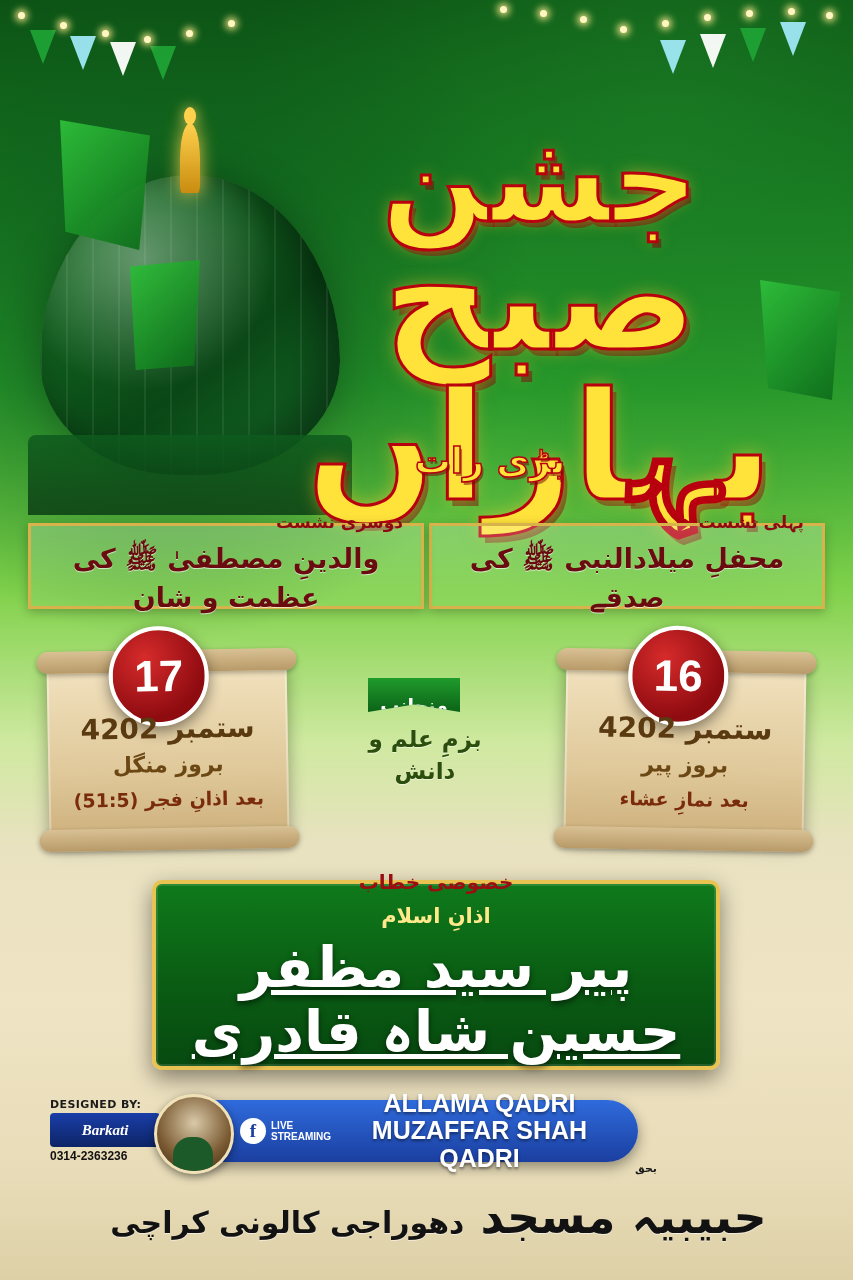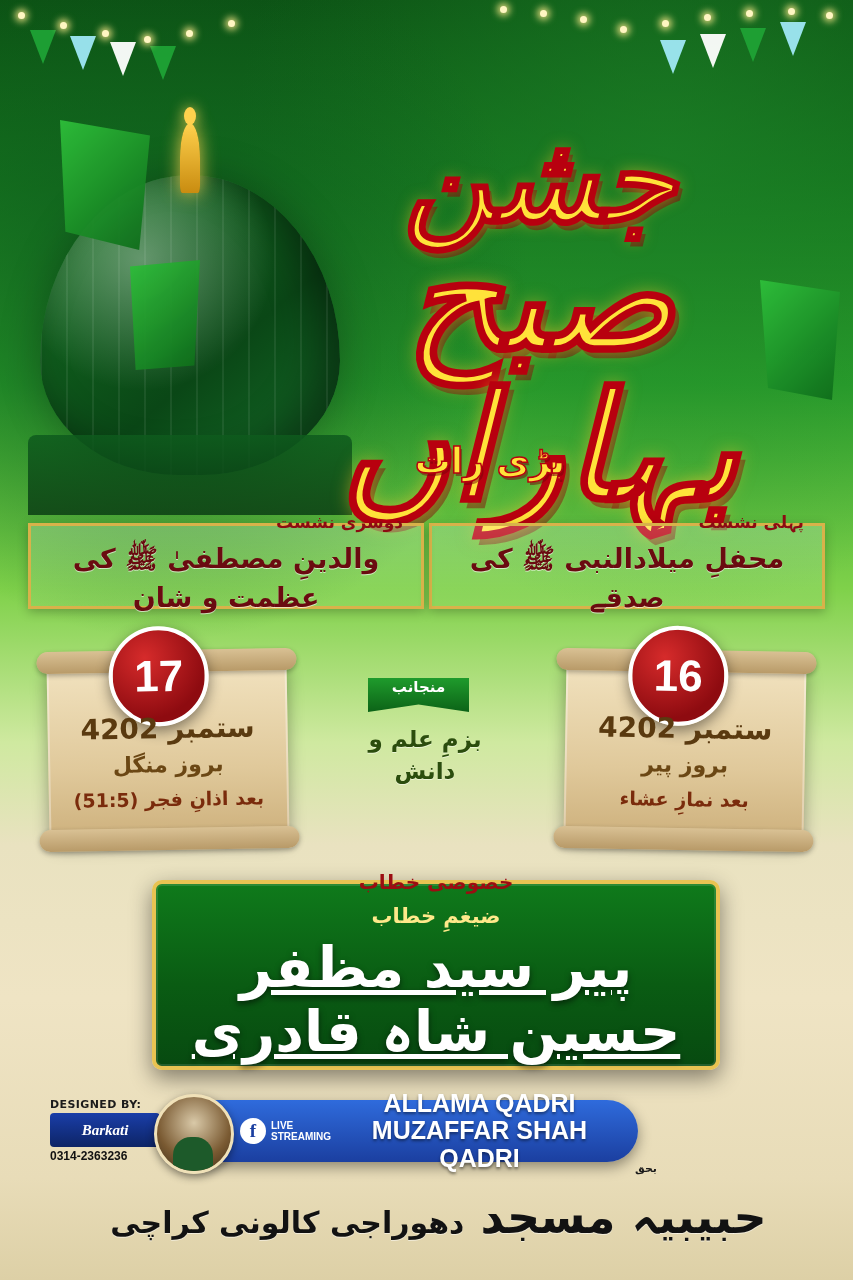--- a/index.html
+++ b/index.html
@@ -77,21 +77,20 @@
     text-align:center;color:#fff;
     font-size:19px;line-height:1.7;
     text-shadow:0 2px 4px rgba(0,0,0,.6);
     font-family:"DejaVu Sans", sans-serif;
   }
 
   
   .title-main{
     position:absolute;top:120px;left:245px;width:590px;height:330px;
     text-align:center;
-    font-style:italic;
   }
   .title-main .t1{
     font-size:120px;font-weight:bold;line-height:1;
     color:#ffe23a;
     -webkit-text-stroke:3px #b8000f;
     text-shadow:0 0 16px rgba(255,200,40,.55), 4px 6px 0 rgba(120,0,10,.55);
   }
   .title-main .t2{
     margin-top:-18px;
     font-size:150px;font-weight:bold;line-height:1;
@@ -165,26 +164,26 @@
     font-size:22px;font-weight:bold;color:#6b4714;
   }
   .scroll .line3{
     position:absolute;left:0;right:0;top:128px;text-align:center;
     font-size:19px;font-weight:bold;color:#7a2b0c;
   }
   .centerflag{
     position:absolute;left:360px;top:58px;width:130px;height:150px;text-align:center;
   }
   .centerflag .ribbon{
-    position:absolute;left:8px;top:0;width:101px;height:34px;
+    position:absolute;left:8px;top:0;width:92px;height:34px;
     background:linear-gradient(180deg,#1f9b2c,#0c6317);
     clip-path:polygon(0 0,100% 0,100% 100%,50% 78%,0 100%);
-    color:#fff;font-size:15px;font-weight:bold;
+    color:#fff;font-size:19px;font-weight:bold;
     display:flex;align-items:flex-start;justify-content:center;
-    padding-top:0;box-sizing:border-box;
+    padding-top:16px;box-sizing:border-box;
   }
   .centerflag .ctxt{
     position:absolute;left:0;right:0;top:44px;
     font-size:23px;font-weight:bold;color:#2b4d0d;line-height:1.5;
     text-shadow:0 1px 0 rgba(255,255,255,.5);
   }
 
   
   .speaker{
     position:absolute;top:880px;left:152px;width:560px;height:182px;
@@ -355,21 +354,21 @@
       <div class="curl-b"></div>
       <div class="datebadge">17</div>
       <div class="line1 urdu">ستمبر 2024</div>
       <div class="line2 urdu">بروز منگل</div>
       <div class="line3 urdu">بعد اذانِ فجر (5:15)</div>
     </div>
   </div>
 
   <div class="speaker">
     <div class="khitab urdu">خصوصی خطاب</div>
-    <div class="role urdu">ضیغمِ خطاب</div>
+    <div class="role urdu">اذانِ اسلام</div>
     <div class="name urdu">پیر سید مظفر حسین شاہ قادری</div>
   </div>
 
   <div class="designer">
     <div class="dlabel">DESIGNED BY:</div>
     <div class="dbox">Barkati</div>
     <div class="dphone">0314-2363236</div>
   </div>
 
   <div class="livebar">

